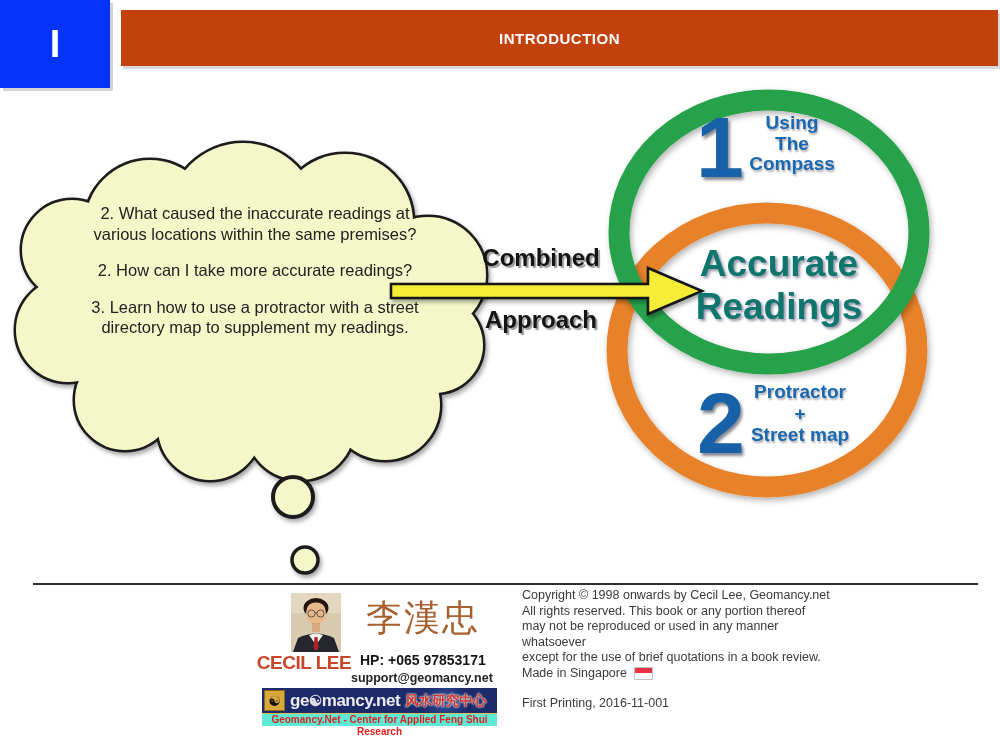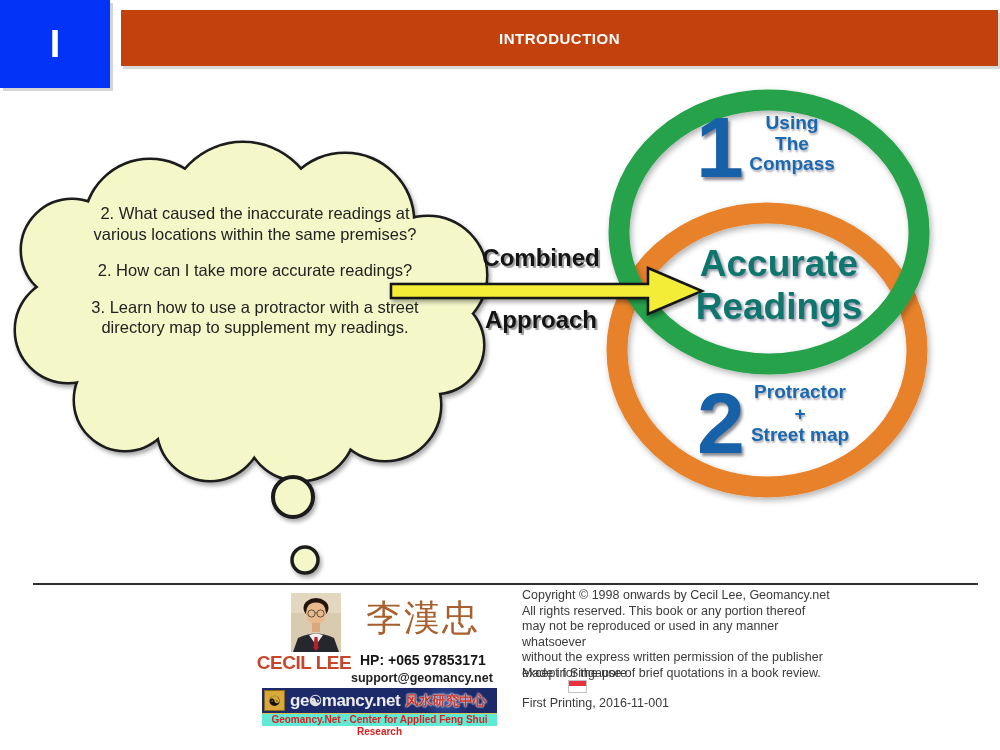--- a/index.html
+++ b/index.html
@@ -52,21 +52,21 @@
                font-size:14px;color:#111;}
   .logo-wordmark{margin-left:5px;font-size:17px;font-weight:bold;color:#ECECEC;letter-spacing:-.5px;}
   .logo-wordmark .yy{color:#E0E0E0;font-size:15px;}
   .logo-cn{margin-left:5px;font-size:13.5px;font-weight:bold;color:#C8332A;
            text-shadow:0 0 2px #fff,0 0 2px #fff;white-space:nowrap;}
   .logo-tagline{left:262px;top:713px;width:235px;height:13px;background:#5eead4;
                 border-top:1px solid #D8C050;box-sizing:border-box;
                 text-align:center;font-size:10px;line-height:12px;font-weight:bold;color:#DE1F1F;}
 
   .copyright{left:522px;top:588px;width:320px;font-size:12.5px;line-height:15.6px;color:#3a3a3a;}
-  .made-in{left:522px;top:666px;font-size:12.5px;color:#3a3a3a;display:flex;align-items:center;flex-direction:column;}
+  .made-in{left:522px;top:666px;font-size:12.5px;color:#3a3a3a;display:flex;align-items:center;}
   .flag{display:inline-block;width:17px;height:11px;margin-left:7px;
         background:linear-gradient(#E8303E 0 50%, #ffffff 50% 100%);border:1px solid #c4c4c4;}
   .printing{left:522px;top:696px;font-size:12.5px;color:#3a3a3a;}
 </style>
 </head>
 <body>
 
 <div class="stage">
 
   <div class="abs index-box">
@@ -180,21 +180,20 @@
     <span class="yinyang-box">☯</span>
     <span class="logo-wordmark"><span>ge</span><span class="yy">☯</span><span>mancy.net</span></span>
     <span class="logo-cn">风水研究中心</span>
   </div>
   <div class="abs logo-tagline">Geomancy.Net - Center for Applied Feng Shui Research</div>
 
   <div class="abs copyright">
     <div>Copyright © 1998 onwards by Cecil Lee, Geomancy.net</div>
     <div>All rights reserved. This book or any portion thereof</div>
     <div>may not be reproduced or used in any manner whatsoever</div>
-    <div>without the express written permission of the publisher</div>
     <div>except for the use of brief quotations in a book review.</div>
   </div>
 
   <div class="abs made-in">
     <span>Made in Singapore</span>
     <span class="flag"></span>
   </div>
 
   <div class="abs printing">First Printing, 2016-11-001</div>
 

